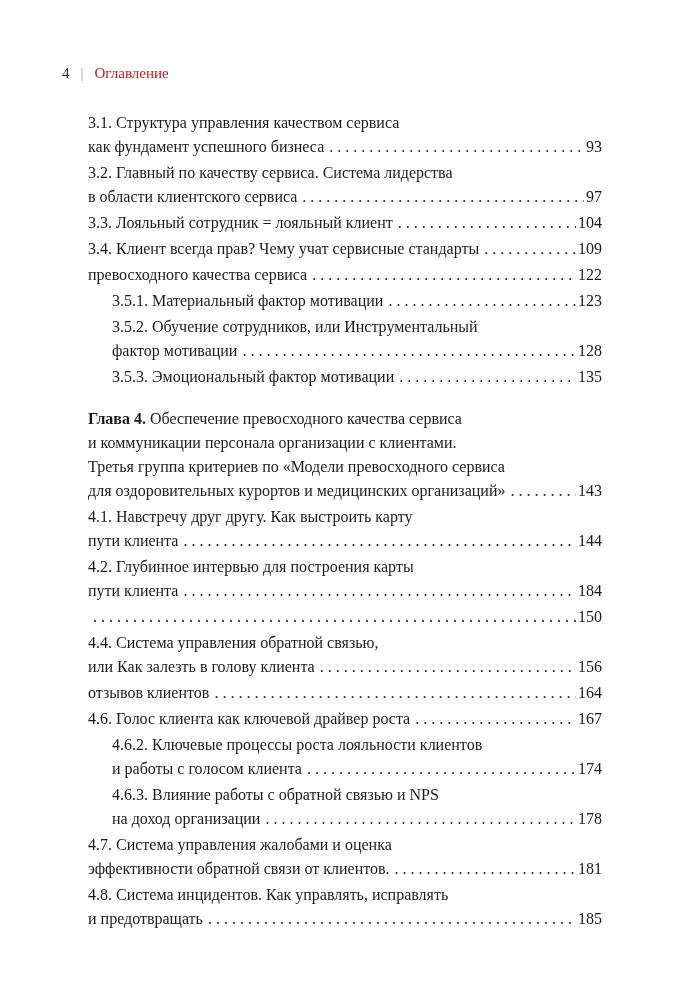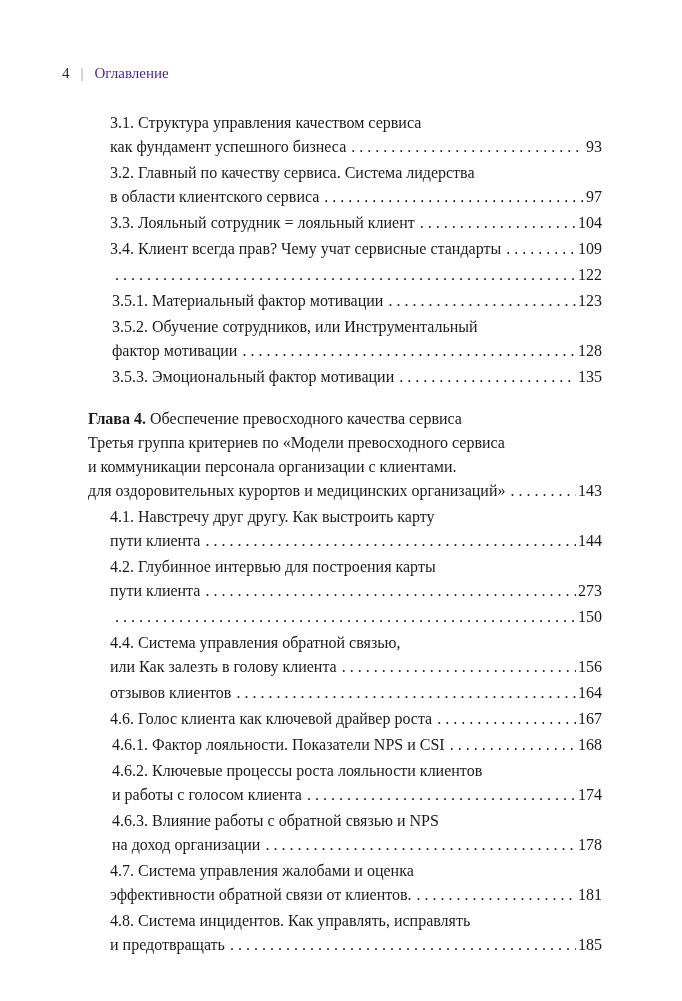--- a/index.html
+++ b/index.html
@@ -15,29 +15,29 @@
 
   .running-head {
     display: flex;
     align-items: baseline;
     padding: 64px 0 0 62px;
     font-size: 15px;
     line-height: 18px;
   }
   .folio { color: #2b2b2b; }
   .rh-sep { margin: 0 11px; color: #9a9a9a; font-size: 15px; }
-  .rh-title { color: #4c1d95; }
+  .rh-title { color: #b91c1c; }
 
   .toc {
     padding: 29px 80px 0 88px;
     font-size: 16px;
   }
   .entry { margin-bottom: 2px; }
   .entry.chapter { margin-top: 18px; }
-  .level-1 { margin-left: 22px; }
+  .level-1 { }
   .level-2 { margin-left: 24px; }
   .line { line-height: 24px; white-space: nowrap; }
   .line.last { display: flex; align-items: center; }
   .txt { white-space: nowrap; flex: 0 0 auto; }
   .bold { font-weight: bold; }
   .leader {
     flex: 1 1 auto;
     min-width: 0;
     overflow: hidden;
     white-space: nowrap;
@@ -84,20 +84,21 @@
       </div>
       <div class="entry level-1">
         <div class="line last">
           <span class="txt">3.4. Клиент всегда прав? Чему учат сервисные стандарты</span>
           <span class="leader"></span>
           <span class="pg">109</span>
         </div>
       </div>
       <div class="entry level-1">
         <div class="line last">
+          <span class="txt">превосходного качества сервиса</span>
           <span class="leader"></span>
           <span class="pg">122</span>
         </div>
       </div>
       <div class="entry level-2">
         <div class="line last">
           <span class="txt">3.5.1. Материальный фактор мотивации</span>
           <span class="leader"></span>
           <span class="pg">123</span>
         </div>
@@ -112,42 +113,42 @@
       </div>
       <div class="entry level-2">
         <div class="line last">
           <span class="txt">3.5.3. Эмоциональный фактор мотивации</span>
           <span class="leader"></span>
           <span class="pg">135</span>
         </div>
       </div>
       <div class="entry level-0 chapter">
         <div class="line"><span class="txt"><span class="bold">Глава 4. </span>Обеспечение превосходного качества сервиса</span></div>
+        <div class="line"><span class="txt">и коммуникации персонала организации с клиентами.</span></div>
         <div class="line"><span class="txt">Третья группа критериев по «Модели превосходного сервиса</span></div>
-        <div class="line"><span class="txt">и коммуникации персонала организации с клиентами.</span></div>
         <div class="line last">
           <span class="txt">для оздоровительных курортов и медицинских организаций»</span>
           <span class="leader"></span>
           <span class="pg">143</span>
         </div>
       </div>
       <div class="entry level-1">
         <div class="line"><span class="txt">4.1. Навстречу друг другу. Как выстроить карту</span></div>
         <div class="line last">
           <span class="txt">пути клиента</span>
           <span class="leader"></span>
           <span class="pg">144</span>
         </div>
       </div>
       <div class="entry level-1">
         <div class="line"><span class="txt">4.2. Глубинное интервью для построения карты</span></div>
         <div class="line last">
           <span class="txt">пути клиента</span>
           <span class="leader"></span>
-          <span class="pg">273</span>
+          <span class="pg">184</span>
         </div>
       </div>
       <div class="entry level-1">
         <div class="line last">
           <span class="leader"></span>
           <span class="pg">150</span>
         </div>
       </div>
       <div class="entry level-1">
         <div class="line"><span class="txt">4.4. Система управления обратной связью,</span></div>
@@ -162,27 +163,20 @@
           <span class="txt">отзывов клиентов</span>
           <span class="leader"></span>
           <span class="pg">164</span>
         </div>
       </div>
       <div class="entry level-1">
         <div class="line last">
           <span class="txt">4.6. Голос клиента как ключевой драйвер роста</span>
           <span class="leader"></span>
           <span class="pg">167</span>
-        </div>
-      </div>
-      <div class="entry level-2">
-        <div class="line last">
-          <span class="txt">4.6.1. Фактор лояльности. Показатели NPS и CSI</span>
-          <span class="leader"></span>
-          <span class="pg">168</span>
         </div>
       </div>
       <div class="entry level-2">
         <div class="line"><span class="txt">4.6.2. Ключевые процессы роста лояльности клиентов</span></div>
         <div class="line last">
           <span class="txt">и работы с голосом клиента</span>
           <span class="leader"></span>
           <span class="pg">174</span>
         </div>
       </div>

